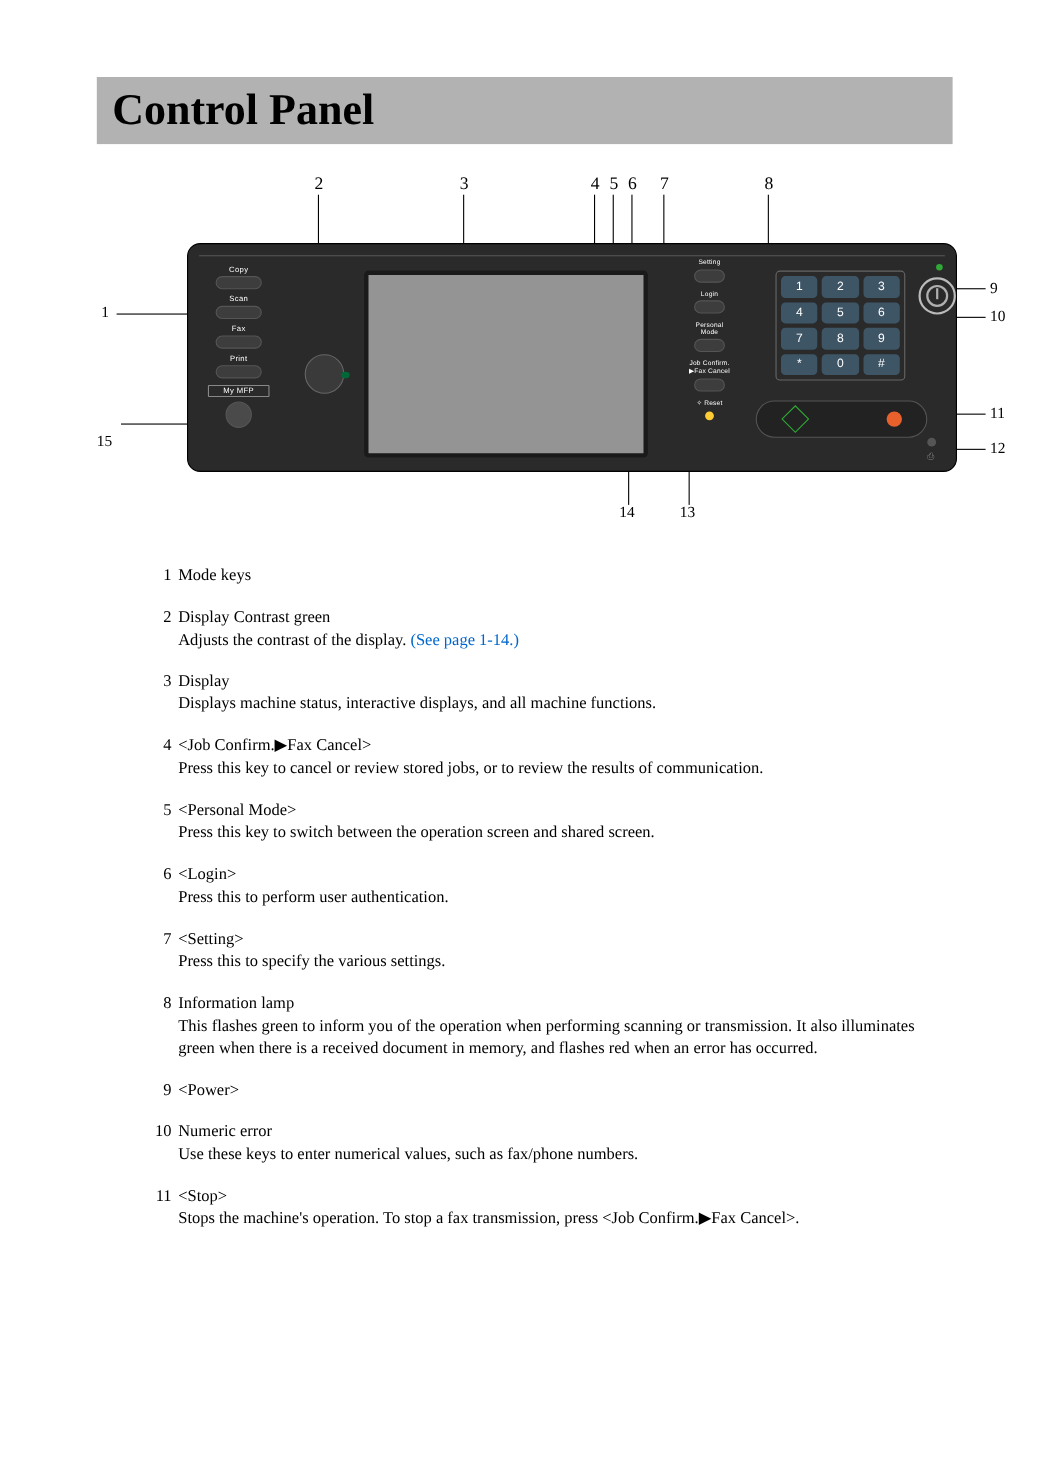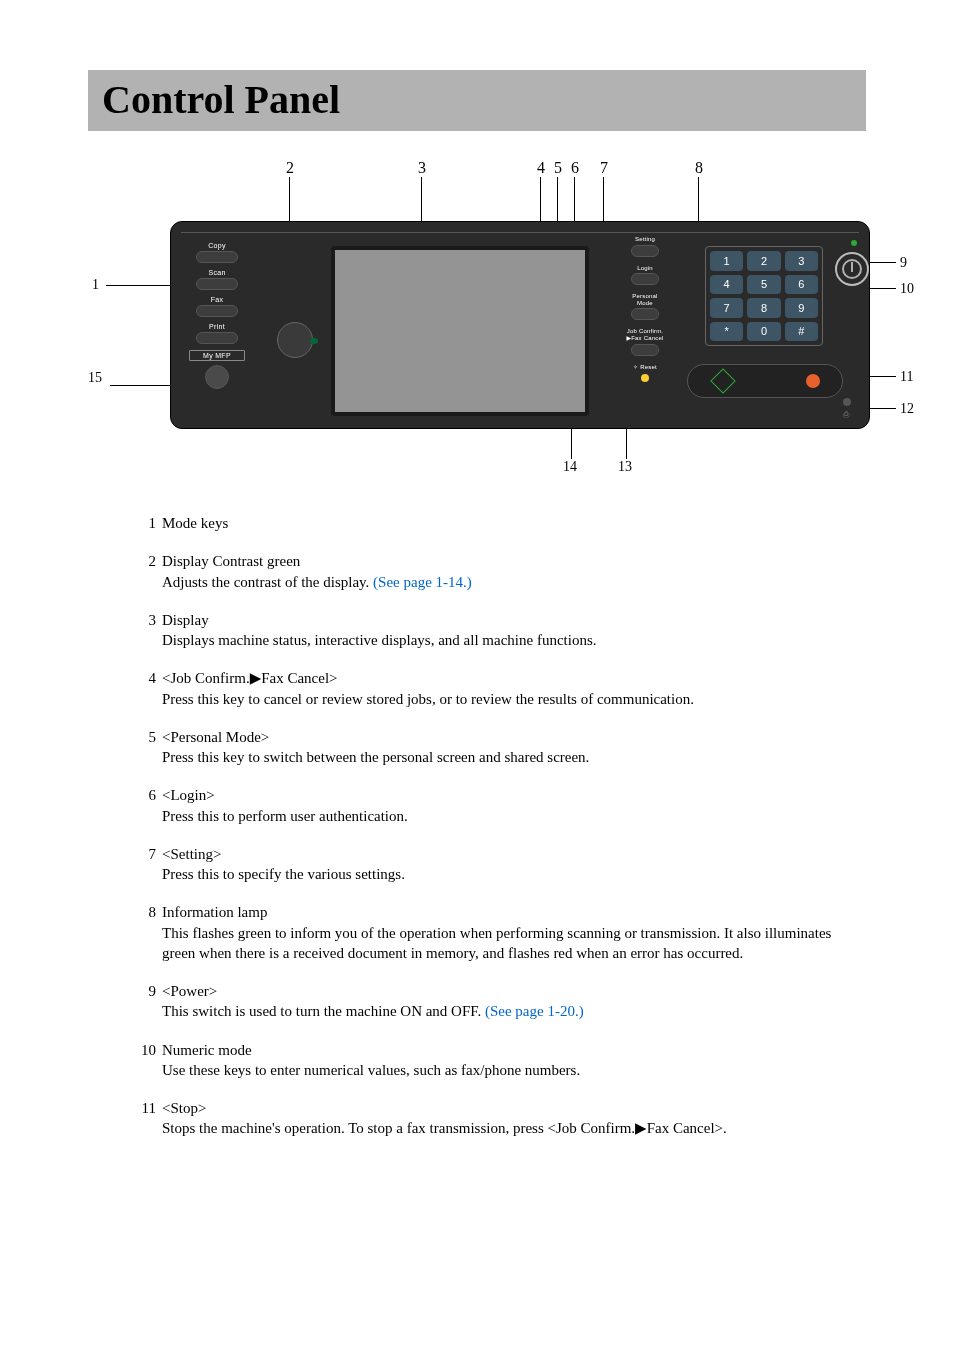--- a/index.html
+++ b/index.html
@@ -296,21 +296,21 @@
     <div class="top-tick" style="left:201px;height:130px"></div>
     <div class="top-tick" style="left:333px;height:60px"></div>
     <div class="top-tick" style="left:452px;height:173px"></div>
     <div class="top-tick" style="left:469px;height:150px"></div>
     <div class="top-tick" style="left:486px;height:125px"></div>
     <div class="top-tick" style="left:515px;height:74px"></div>
     <div class="top-tick" style="left:610px;height:61px"></div>
 
     <span class="callout-num" style="left:4px;top:118px">1</span>
     <div class="callout-line" style="left:18px;top:126px;height:1px;width:80px"></div>
-    <span class="callout-num" style="left:0px;top:211px">15</span>
+    <span class="callout-num" style="left:0px;top:235px">15</span>
     <div class="callout-line" style="left:22px;top:226px;height:1px;width:80px"></div>
 
     <span class="callout-num" style="left:812px;top:96px">9</span>
     <div class="callout-line" style="left:770px;top:103px;height:1px;width:38px"></div>
     <span class="callout-num" style="left:812px;top:122px">10</span>
     <div class="callout-line" style="left:708px;top:129px;height:1px;width:100px"></div>
     <span class="callout-num" style="left:812px;top:210px">11</span>
     <div class="callout-line" style="left:736px;top:217px;height:1px;width:72px"></div>
     <span class="callout-num" style="left:812px;top:242px">12</span>
     <div class="callout-line" style="left:764px;top:249px;height:1px;width:44px"></div>
@@ -399,47 +399,44 @@
       <span class="item-body">Displays machine status, interactive displays, and all machine functions.</span>
     </li>
     <li>
       <span class="num">4</span>
       <span class="item-title">&lt;Job Confirm.▶Fax Cancel&gt;</span>
       <span class="item-body">Press this key to cancel or review stored jobs, or to review the results of communication.</span>
     </li>
     <li>
       <span class="num">5</span>
       <span class="item-title">&lt;Personal Mode&gt;</span>
-      <span class="item-body">Press this key to switch between the personal screen and shared screen.</span>
+      <span class="item-body">Press this key to switch between the operation screen and shared screen.</span>
     </li>
     <li>
       <span class="num">6</span>
       <span class="item-title">&lt;Login&gt;</span>
       <span class="item-body">Press this to perform user authentication.</span>
     </li>
     <li>
       <span class="num">7</span>
       <span class="item-title">&lt;Setting&gt;</span>
       <span class="item-body">Press this to specify the various settings.</span>
     </li>
     <li>
       <span class="num">8</span>
       <span class="item-title">Information lamp</span>
       <span class="item-body">This flashes green to inform you of the operation when performing scanning or transmission. It also illuminates green when there is a received document in memory, and flashes red when an error has occurred.</span>
     </li>
     <li>
       <span class="num">9</span>
       <span class="item-title">&lt;Power&gt;</span>
-      <span class="item-body">
-        <span>This switch is used to turn the machine ON and OFF. </span><span class="link">(See page 1-20.)</span>
-      </span>
     </li>
     <li>
       <span class="num">10</span>
-      <span class="item-title">Numeric mode</span>
+      <span class="item-title">Numeric error</span>
       <span class="item-body">Use these keys to enter numerical values, such as fax/phone numbers.</span>
     </li>
     <li>
       <span class="num">11</span>
       <span class="item-title">&lt;Stop&gt;</span>
       <span class="item-body">Stops the machine's operation. To stop a fax transmission, press &lt;Job Confirm.▶Fax Cancel&gt;.</span>
     </li>
   </ol>
 
 

